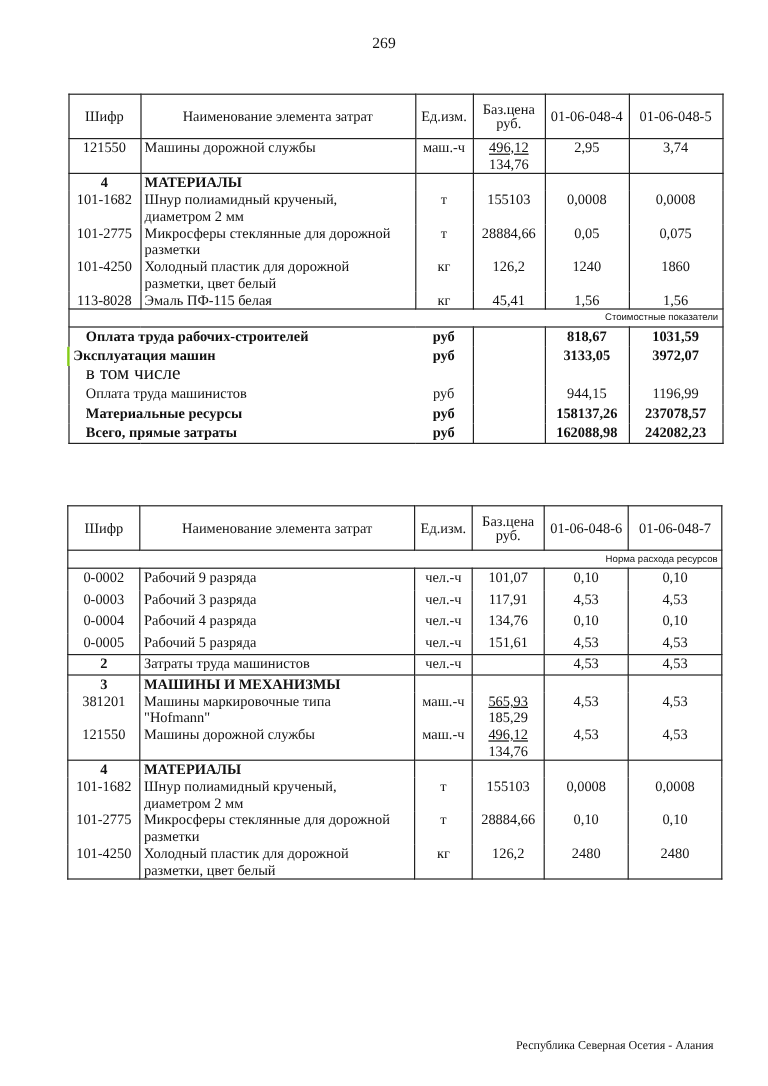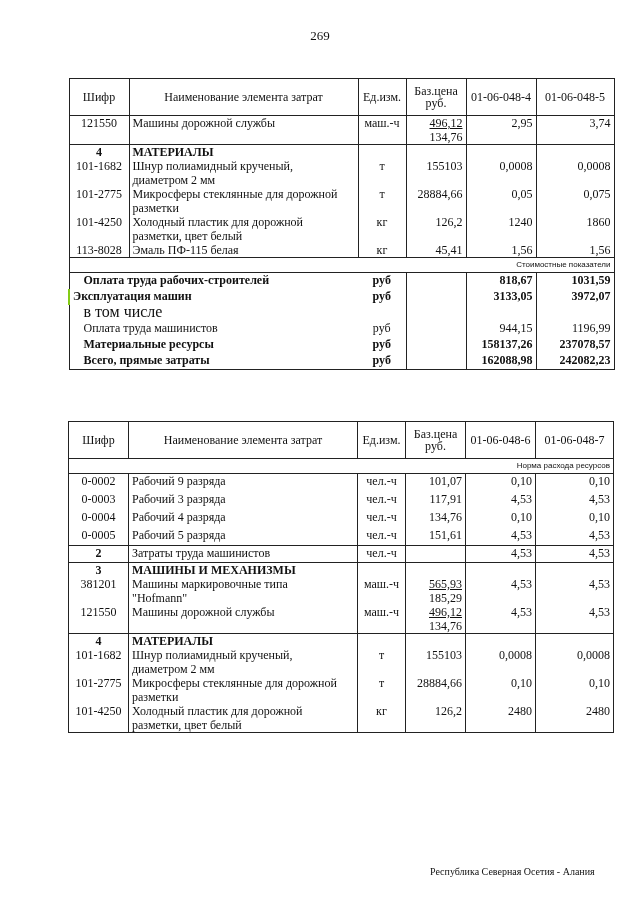--- a/index.html
+++ b/index.html
@@ -1,27 +1,27 @@
 <!DOCTYPE html>
 <html><head>
 <meta charset="utf-8">
 <style>
   html, body { margin: 0; padding: 0; background: #ffffff; }
   body { width: 640px; height: 905px; position: relative; overflow: hidden;
          font-family: "Liberation Serif", serif; color: #111; font-size: 12px; }
   .page-num { position: absolute; top: 28px; left: 0; width: 640px; text-align: center; font-size: 13px; }
-  table.t { position: absolute; left: 68px; border-collapse: collapse; table-layout: fixed; width: 545px; }
+  table.t { position: absolute; left: 56px; border-collapse: collapse; table-layout: fixed; width: 545px; }
   table.t td, table.t th { font-weight: normal; padding: 0 3px; vertical-align: top; line-height: 14px; }
   col.c1 { width: 60px; } col.c2 { width: 229px; } col.c3 { width: 48px; }
   col.c4 { width: 60px; } col.c5 { width: 70px; } col.c6 { width: 78px; }
   th { border: 1px solid #222; text-align: center; vertical-align: middle !important; height: 36px; }
   th.small { line-height: 12px !important; }
   .code { text-align: center; }
   .unit { text-align: center; }
-  .num { text-align: right; }
+  .num { text-align: center; }
   .bold { font-weight: bold !important; }
   .botline td { border-bottom: 1px solid #222; }
   .subhead td { border: 1px solid #222; text-align: right; font-family: "Liberation Sans", sans-serif; font-size: 8px; height: 12px; line-height: 12px; padding-right: 8px; }
   .price-top { text-decoration: underline; }
   td.b { border-left: 1px solid #222; border-right: 1px solid #222; }
   .summary td { height: 16px; line-height: 16px; margin-top: 21px; }
   .footer { position: absolute; top: 866px; left: 430px; font-size: 10px; }
 </style>
 </head>
 <body>

